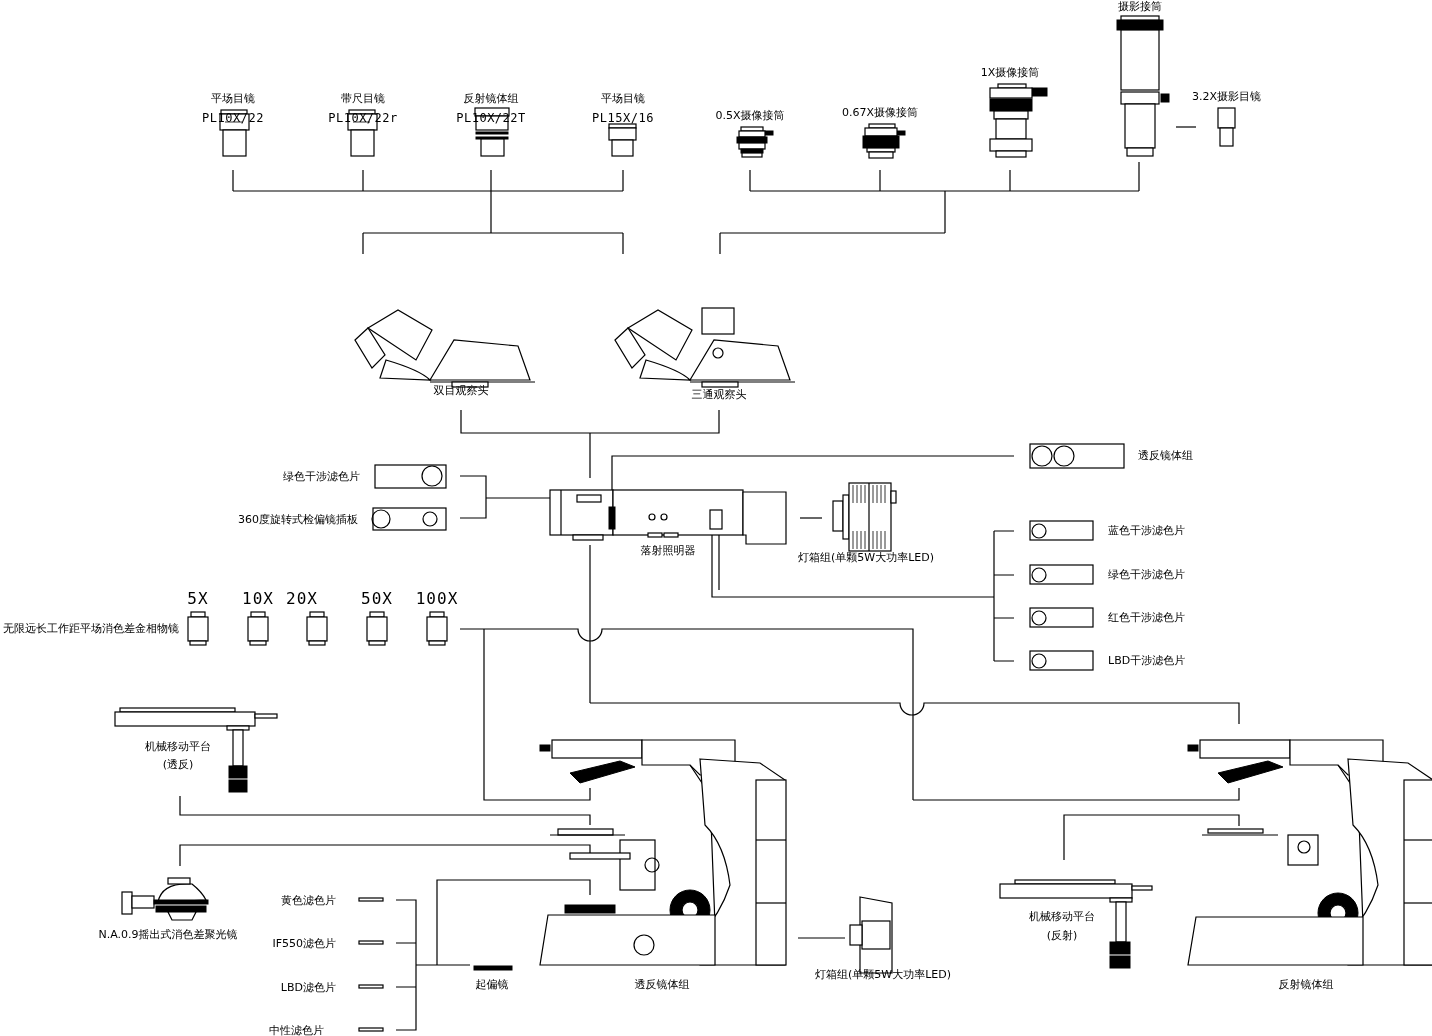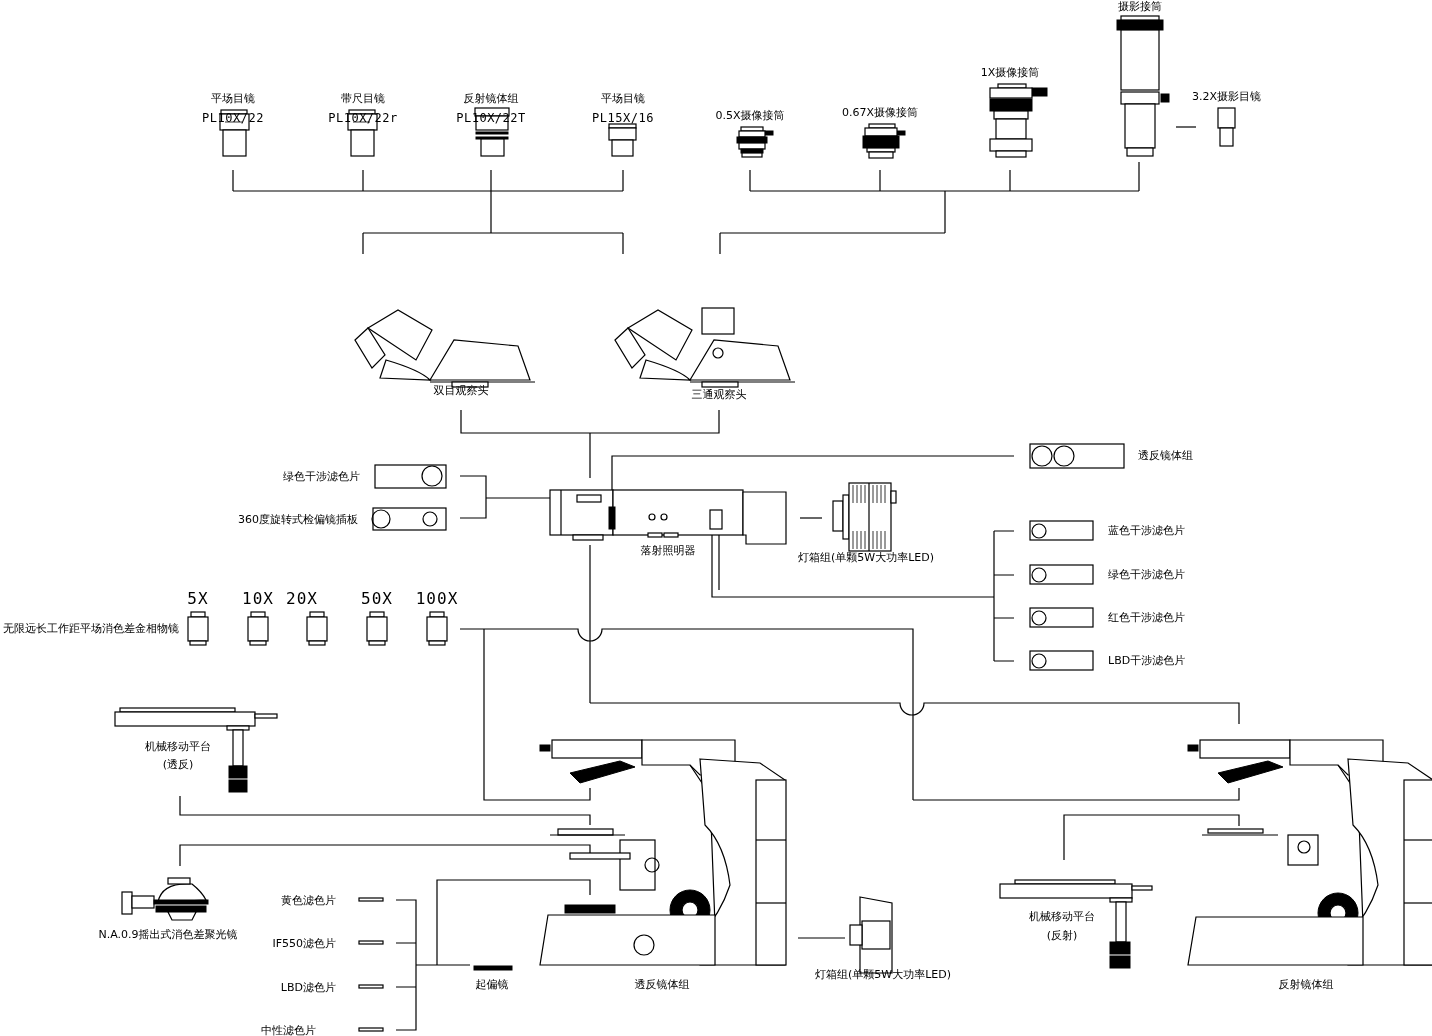--- a/index.html
+++ b/index.html
@@ -381,21 +381,21 @@
 <div class="lbl c big" style="left:437px;top:591px">100X</div>
 
 <div class="lbl c" style="left:178px;top:740px">机械移动平台</div>
 <div class="lbl c" style="left:178px;top:758px">(透反)</div>
 
 <div class="lbl c" style="left:168px;top:928px">N.A.0.9摇出式消色差聚光镜</div>
 
 <div class="lbl r" style="left:336px;top:894px">黄色滤色片</div>
 <div class="lbl r" style="left:336px;top:937px">IF550滤色片</div>
 <div class="lbl r" style="left:336px;top:981px">LBD滤色片</div>
-<div class="lbl r" style="left:316px;top:1024px">中性滤色片</div>
+<div class="lbl r" style="left:324px;top:1024px">中性滤色片</div>
 <div class="lbl c" style="left:492px;top:978px">起偏镜</div>
 
 <div class="lbl c" style="left:662px;top:978px">透反镜体组</div>
 <div class="lbl c" style="left:883px;top:968px">灯箱组(单颗5W大功率LED)</div>
 
 <div class="lbl c" style="left:1062px;top:910px">机械移动平台</div>
 <div class="lbl c" style="left:1062px;top:929px">(反射)</div>
 <div class="lbl c" style="left:1306px;top:978px">反射镜体组</div>
 
 </body></html>

